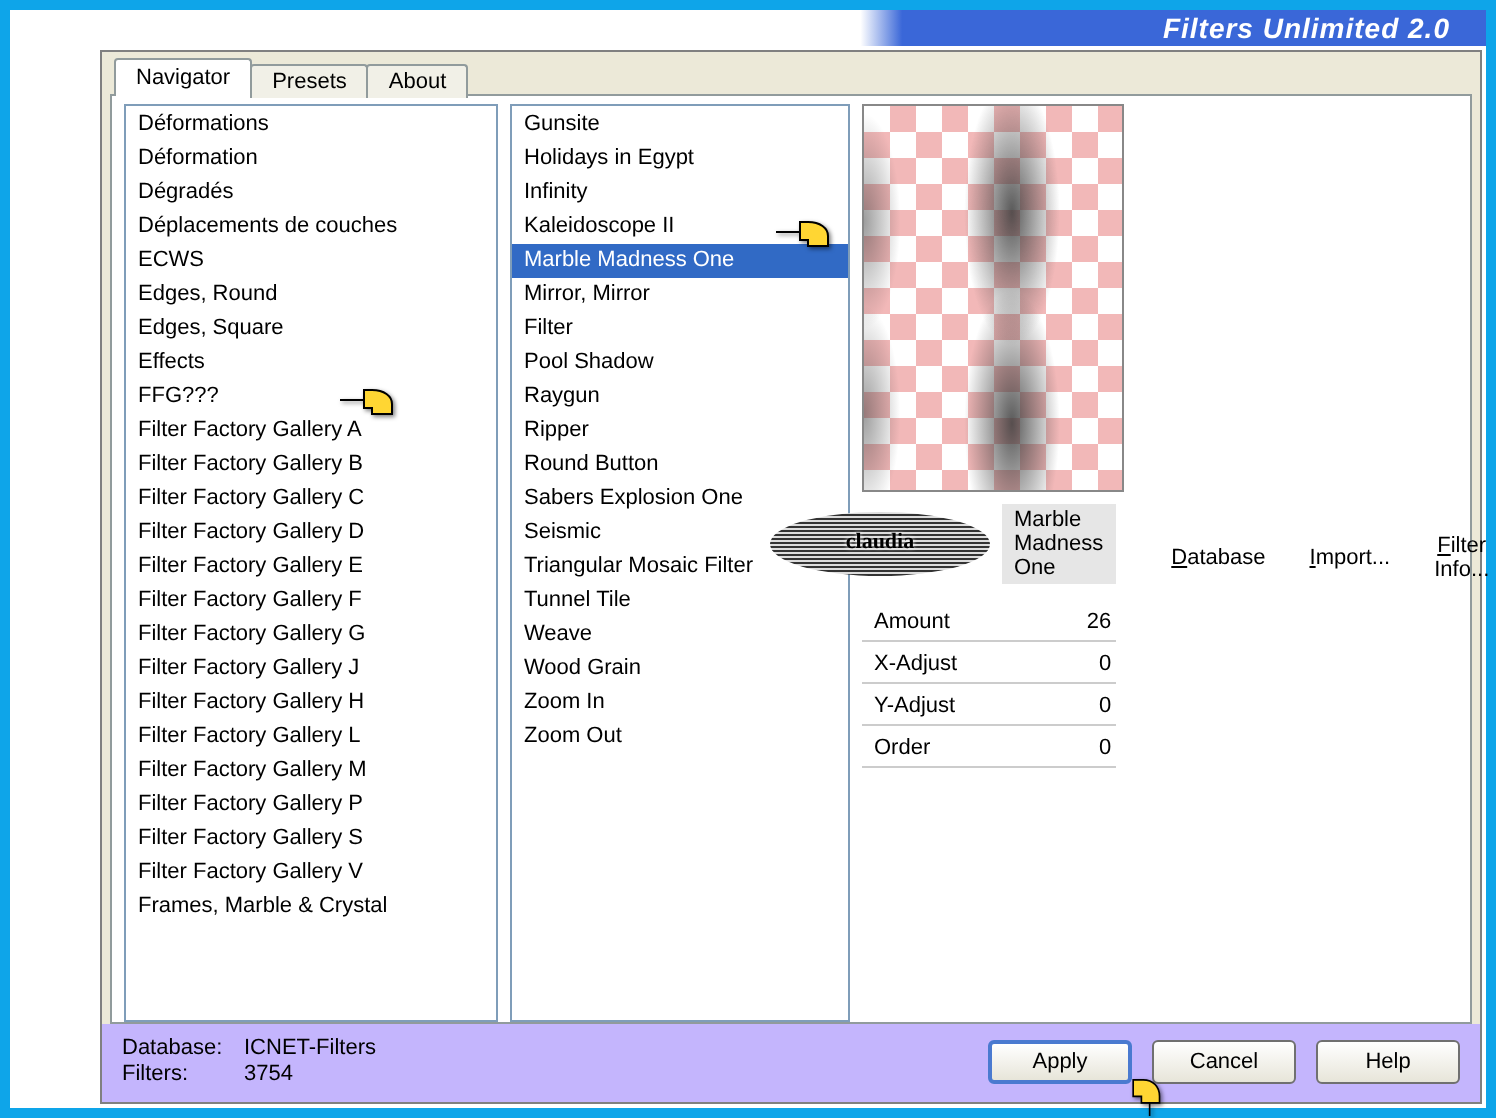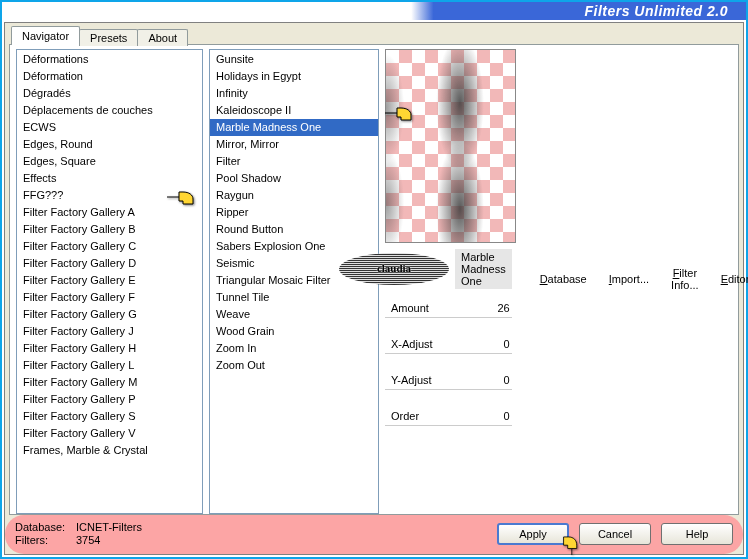--- a/index.html
+++ b/index.html
@@ -1,18 +1,18 @@
 <!DOCTYPE html>
 <html><head>
 <meta charset="utf-8">
 <style>
 * { box-sizing: border-box; margin: 0; padding: 0; font-family: "Tahoma", "Segoe UI", sans-serif; font-size: 11px; }
 html, body { width: 748px; height: 559px; background: #fff; overflow: hidden; }
 
-.root { width: 748px; height: 559px; border: 2px solid #0ea5e9; display: flex; flex-direction: column; }
+.root { width: 748px; height: 559px; border: 5px solid #0ea5e9; display: flex; flex-direction: column; padding-left: 43px; }
 
 .titlebar { height: 18px; background: linear-gradient(to right, #fff 55%, #3a67d8 58%); display: flex; align-items: center; justify-content: flex-end; padding-right: 18px; }
 .titlebar-text { font-weight: bold; font-style: italic; color: #fff; font-size: 14px; letter-spacing: 0.5px; }
 
 .main { flex: 1; display: flex; flex-direction: column; border: 1px solid #808080; margin: 2px; background: #ece9d8; }
 
 .tabs { display: flex; margin-top: 2px; margin-left: 6px; align-items: flex-end; }
 .tab { padding: 3px 10px 3px 10px; border: 1px solid #919b9c; border-bottom: none; background: #fcfcfa; margin-right: -1px; border-top-left-radius: 2px; border-top-right-radius: 2px; cursor: default; position: relative; top: 1px; }
 .tab:not(.active) { background: #f1f0e7; top: 2px; padding-top:2px; padding-bottom:2px;}
 .tab.active { background: #fff; z-index: 2; }
@@ -47,31 +47,31 @@
 .marble { position:absolute; top:-10px; height:110%; background: radial-gradient(ellipse 55% 45% at 50% 30%, rgba(60,60,60,0.85), rgba(60,60,60,0) 70%), radial-gradient(ellipse 55% 45% at 50% 80%, rgba(60,60,60,0.85), rgba(60,60,60,0) 70%);}
 .m1{left:43px;width:62px;} .m2{left:168px;width:62px;} .m3{left:268px;width:52px;}
 .preview-edge-l{position:absolute;left:0;top:0;width:26px;height:100%;background:radial-gradient(ellipse 100% 40% at 0% 30%, rgba(60,60,60,0.5), transparent 70%),radial-gradient(ellipse 100% 40% at 0% 80%, rgba(60,60,60,0.5), transparent 70%);}
 
 .filter-name-row { display:flex; align-items:center; gap:6px; margin: 2px 4px 6px 0; }
 .filter-name-label { flex:1; background:#e6e6e6; padding:2px 6px; }
 .logo { width: 110px; height: 32px; margin-left: -46px; position: relative; }
 .logo-oval{position:absolute; inset:0; border-radius:50%; background: repeating-linear-gradient(0deg,#333 0 1px,#ddd 1px 2px);}
 .logo-txt{position:absolute; left:0; right:0; top:9px; text-align:center; font-family:cursive; font-weight:bold; color:#000; text-shadow:0 0 2px #fff;}
 
-.params { display:flex; flex-direction:column; gap:17px; padding-right:4px; }
+.params { display:flex; flex-direction:column; gap:2px; padding-right:4px; }
 .param-row { display:flex; align-items:center; border-bottom:1px solid #ccc; padding: 3px 2px 3px 6px;}
 .param-row .pname { flex:1; }
 .param-row .pval { width: 40px; text-align:right; }
 
 .btnrow { display:flex; gap:10px; padding: 8px 12px 10px 12px; align-items:center; }
 .btnrow .spacer { flex:1; }
 .linkbtn { background:none; border:none; cursor:default; padding: 2px 6px; }
 .linkbtn .ul { text-decoration: underline; }
 
-.bottom { background:#fca5a5; display:flex; align-items:center; padding: 6px 10px 8px 10px; gap:10px;border-radius:19px; }
+.bottom { background:#c4b5fd; display:flex; align-items:center; padding: 6px 10px 8px 10px; gap:10px; }
 .status { display:flex; flex-direction:column; gap:1px; }
 .status-row { display:flex; gap: 6px; }
 .status-row .sl { width: 55px; }
 .bottom .spacer { flex:1; }
 .winbtn { min-width: 72px; height: 22px; border:1px solid #707070; background: linear-gradient(#fff,#e7e5d9); border-radius:3px; cursor:default; text-align:center; padding: 0 10px;}
 .winbtn.primary { border: 2px solid #4a7ad0; }
 
 .pointer { position:absolute; width:34px; height:26px; pointer-events:none; z-index:50; }
 .pointer svg { filter: drop-shadow(1px 1px 1px rgba(0,0,0,0.5)); }
 .root { position:relative; }

